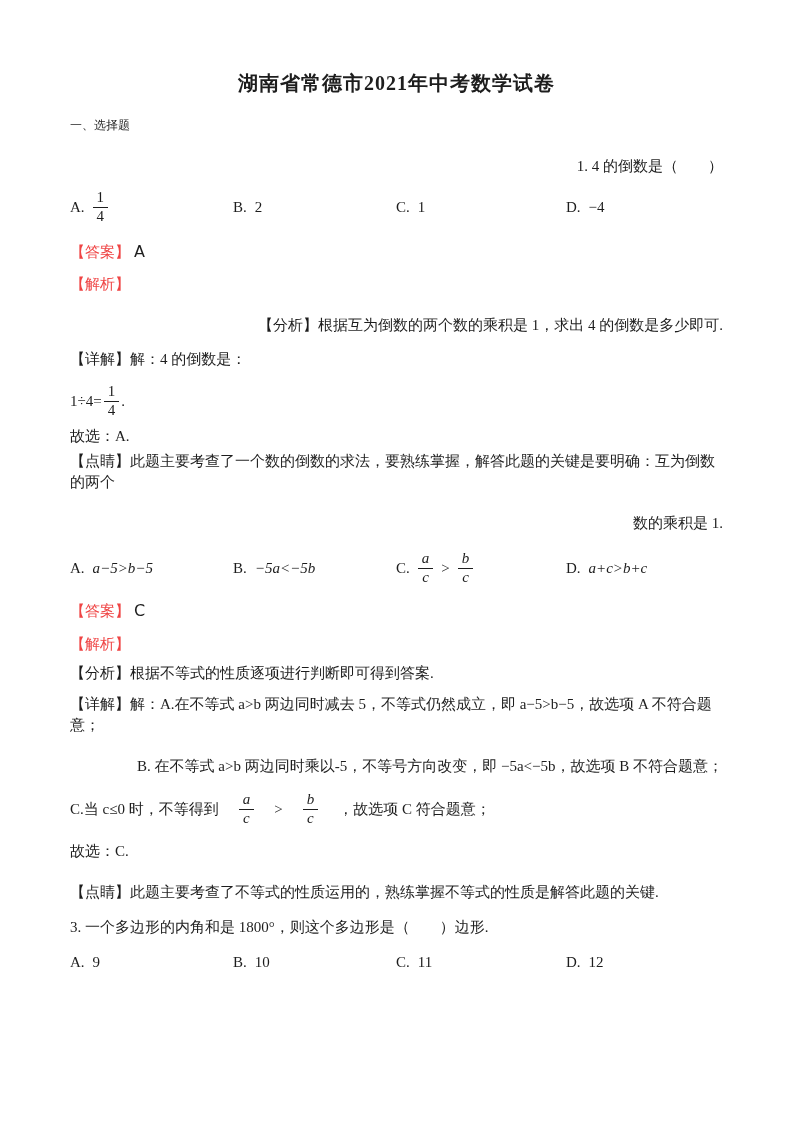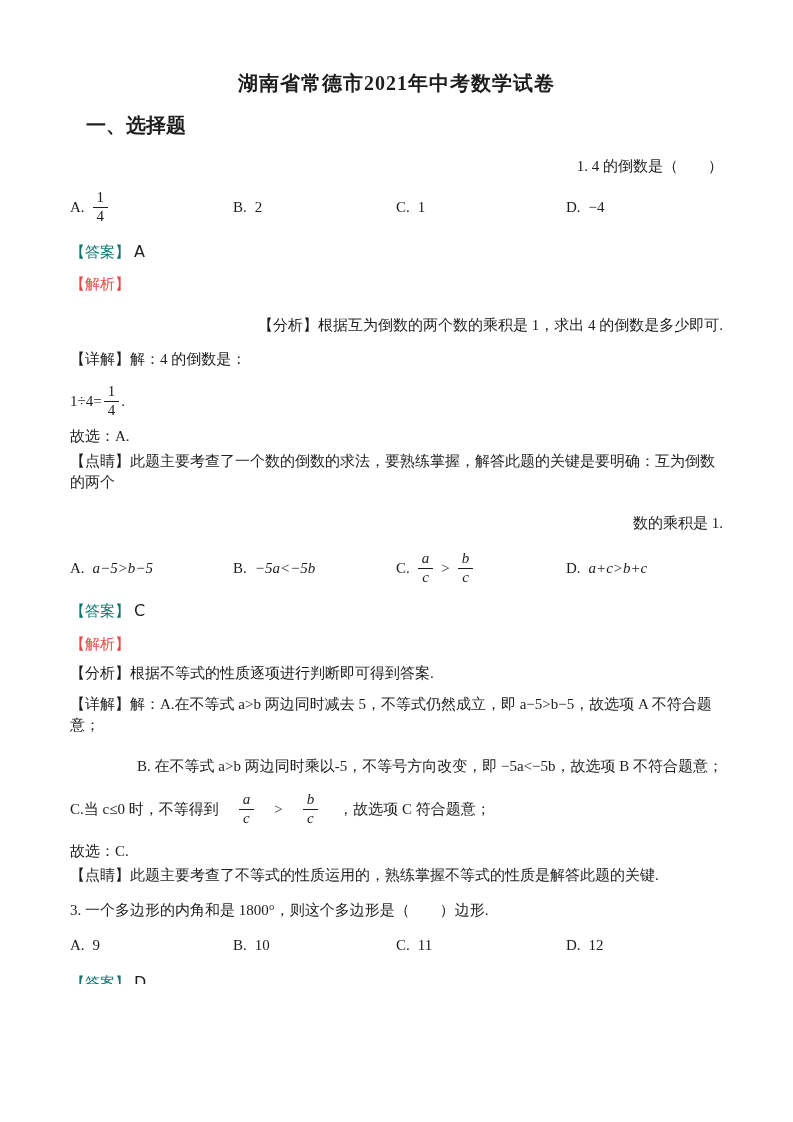--- a/index.html
+++ b/index.html
@@ -17,24 +17,23 @@
   }
   .doc-title{
     text-align:center;
     font-size:20px;
     font-weight:bold;
     line-height:30px;
     letter-spacing:1px;
   }
   .section-heading{
     margin-top:16px;
-    font-size:20px;
-    font-weight:bold;
+    font-size:12px;
+    font-weight:normal;
     line-height:22px;
-    margin-left:16px;
   }
   .line{line-height:21px;}
   .opts-row{
     display:flex;
     align-items:center;
   }
   .opt-cell{
     width:163px;
     display:flex;
     align-items:center;
@@ -49,41 +48,41 @@
     flex-direction:column;
     align-items:center;
     vertical-align:middle;
     line-height:1.15;
     font-size:15px;
   }
   .frac .num{border-bottom:1.2px solid #1d1d1d;padding:0 4px;}
   .frac .den{padding:0 4px;}
   .frac.var{font-style:italic;}
   .answer-line{line-height:22px;display:flex;align-items:center;gap:4px;}
-  .lbl-answer{color:#0f766e;}
+  .lbl-answer{color:#ef4444;}
   .lbl-jiexi{color:#ef4444;}
   .answer-letter{
     font-size:16px;
     font-style:italic;
     font-family:"DejaVu Sans","Liberation Sans",sans-serif;
     font-style:normal;
   }
   .eq-row{display:flex;align-items:center;gap:2px;}
   .inline-math-row{display:flex;align-items:center;flex-wrap:nowrap;gap:20px;white-space:nowrap;}
   .footer{
     margin-top:55px;
     text-align:center;
     color:#9b9b9b;
     font-size:17px;
     line-height:24px;
     font-family:"Liberation Sans","DejaVu Sans",sans-serif;
   }
   
   .mt2{margin-top:2px;}  .mt4{margin-top:4px;}  .mt6{margin-top:6px;}
-  .mt7{margin-top:3px;}  .mt8{margin-top:8px;}  .mt10{margin-top:10px;}
+  .mt7{margin-top:20px;}  .mt8{margin-top:8px;}  .mt10{margin-top:10px;}
   .mt11{margin-top:11px;} .mt12{margin-top:20px;text-align:right;} .mt13{margin-top:13px;}
   .mt14{margin-top:14px;} .mt16{margin-top:16px;}
 </style>
 </head>
 <body>
 
 <div class="page">
 
   <div class="doc-title">湖南省常德市2021年中考数学试卷</div>
 

